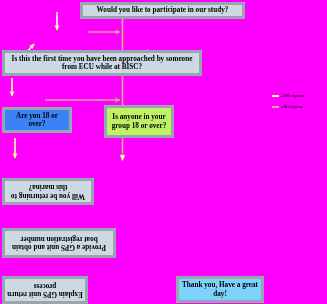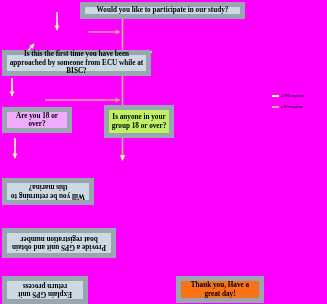--- a/index.html
+++ b/index.html
@@ -8,38 +8,38 @@
     background:#ff00ff;
     font-family:"Liberation Serif", serif;
     overflow:hidden;
     position:relative;
   }
   #canvas{position:absolute;left:0;top:0;width:327px;height:304px;}
 
   .node{
     position:absolute;
     background:#ccd8e2;
-    border:5px solid #0369a1;
+    border:3px solid #0369a1;
     color:#000;
     font-family:"Liberation Serif", serif;
     font-size:7.2px;
     line-height:8.4px;
     text-align:center;
     display:flex;
     align-items:center;
     justify-content:center;
     box-sizing:border-box;
     padding:1px 2px;
     font-weight:600;
   }
   .node.flip{ transform:rotate(180deg); }
 
   
   #n-participate{ left:80px;  top:2px;   width:165px; height:17px; }
-  #n-firsttime  { left:2px;   top:50px;  width:149px; height:26px; }
+  #n-firsttime  { left:2px;   top:50px;  width:200px; height:26px; }
   #n-18over     { left:2px;   top:107px; width:70px;  height:26px; }
   #n-group18    { left:104px; top:105px; width:70px;  height:33px; }
   #n-returning  { left:2px;   top:178px; width:92px;  height:27px; }
   #n-gpsunit    { left:2px;   top:228px; width:114px; height:30px; }
   #n-explaingps { left:2px;   top:276px; width:86px;  height:28px; }
   #n-thankyou   { left:176px; top:276px; width:88px;  height:27px; }
 
   
   #legend{
     position:absolute;
@@ -100,31 +100,31 @@
   <line x1="15" y1="114" x2="15" y2="122" stroke="#ffffaa" stroke-width="1.6" marker-end="url(#ah-yellow)"></line>
 
   <line x1="15" y1="138" x2="15" y2="158" stroke="#ffffaa" stroke-width="1.6" marker-end="url(#ah-yellow)"></line>
 
 </svg>
 
 <div class="node" id="n-participate" style="background: rgb(204, 216, 226); border-color: rgb(151, 166, 176);">Would you like to participate in our study?</div>
 
 <div class="node" id="n-firsttime" style="background: rgb(204, 216, 226); border-color: rgb(151, 166, 176);">Is this the first time you have been approached by someone from ECU while at BISC?</div>
 
-<div class="node" id="n-18over" style="background: #f0abfc; border-color: rgb(151, 166, 176);">Are you 18 or over?</div>
+<div class="node" id="n-18over" style="background: #3b82f6; border-color: rgb(151, 166, 176);">Are you 18 or over?</div>
 
 <div class="node" id="n-group18" style="background: #bef264; border-color: rgb(151, 166, 176);">Is anyone in your group 18 or over?</div>
 
 <div class="node flip" id="n-returning" style="background: rgb(204, 216, 226); border-color: rgb(151, 166, 176);">Will you be returning to this marina?</div>
 
 <div class="node flip" id="n-gpsunit" style="background: rgb(204, 216, 226); border-color: rgb(151, 166, 176);">Provide a GPS unit and obtain boat registration number</div>
 
 <div class="node flip" id="n-explaingps" style="background: rgb(204, 216, 226); border-color: rgb(151, 166, 176);">Explain GPS unit return process</div>
 
-<div class="node" id="n-thankyou" style="background: #f97316; border-color: rgb(151, 166, 176);">Thank you, Have a great day!</div>
+<div class="node" id="n-thankyou" style="background: #7dd3fc; border-color: rgb(151, 166, 176);">Thank you, Have a great day!</div>
 
 <div id="legend">
   <div class="legend-row" id="legend-row-yes">
     <span class="legend-swatch" style="background: rgb(255, 255, 170);"></span>
     <span class="legend-text">= YES response</span>
   </div>
   <div class="legend-row" id="legend-row-no">
     <span class="legend-swatch" style="background: rgb(232, 160, 160);"></span>
     <span class="legend-text">= NO response</span>
   </div>

